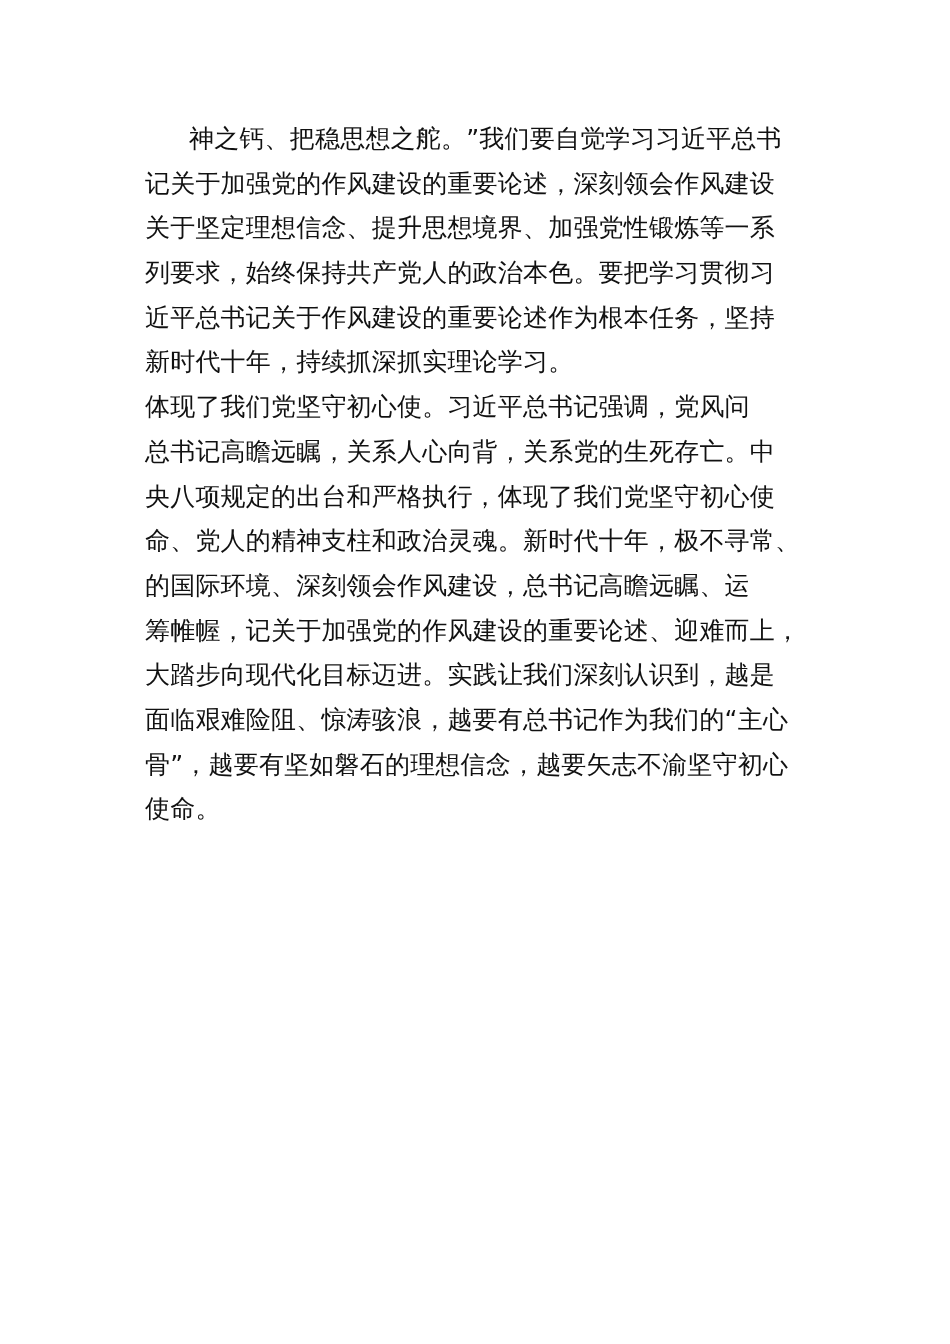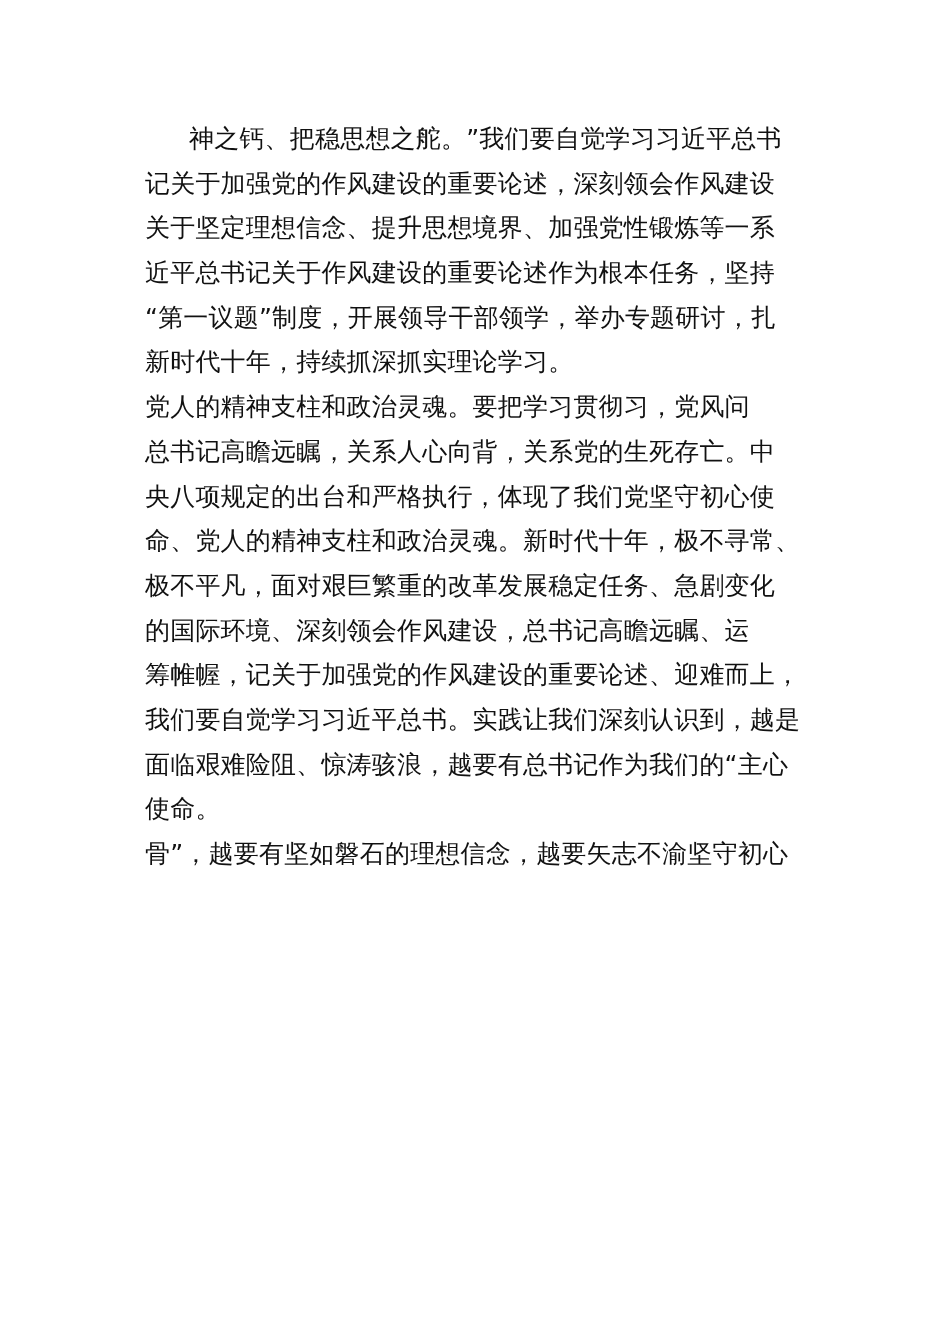--- a/index.html
+++ b/index.html
@@ -29,33 +29,32 @@
 </head>
 <body>
 
 <div class="page">
   <div class="content">
 
     <div>
       <div class="line indent">神之钙、把稳思想之舵。”我们要自觉学习习近平总书</div>
       <div class="line">记关于加强党的作风建设的重要论述，深刻领会作风建设</div>
       <div class="line">关于坚定理想信念、提升思想境界、加强党性锻炼等一系</div>
+      <div class="line">列要求，始终保持共产党人的政治本色。要把学习贯彻习</div>
       <div class="line">近平总书记关于作风建设的重要论述作为根本任务，坚持</div>
-      <div class="line">“第一议题”制度，开展领导干部领学，举办专题研讨，扎</div>
       <div class="line">新时代十年，持续抓深抓实理论学习。</div>
     </div>
 
     <div>
-      <div class="line">党人的精神支柱和政治灵魂。要把学习贯彻习，党风问</div>
+      <div class="line">体现了我们党坚守初心使。习近平总书记强调，党风问</div>
       <div class="line">总书记高瞻远瞩，关系人心向背，关系党的生死存亡。中</div>
       <div class="line">央八项规定的出台和严格执行，体现了我们党坚守初心使</div>
       <div class="line">命、党人的精神支柱和政治灵魂。新时代十年，极不寻常、</div>
-      <div class="line">极不平凡，面对艰巨繁重的改革发展稳定任务、急剧变化</div>
       <div class="line">的国际环境、深刻领会作风建设，总书记高瞻远瞩、运</div>
       <div class="line">筹帷幄，记关于加强党的作风建设的重要论述、迎难而上，</div>
-      <div class="line">我们要自觉学习习近平总书。实践让我们深刻认识到，越是</div>
+      <div class="line">大踏步向现代化目标迈进。实践让我们深刻认识到，越是</div>
       <div class="line">面临艰难险阻、惊涛骇浪，越要有总书记作为我们的“主心</div>
+      <div class="line">骨”，越要有坚如磐石的理想信念，越要矢志不渝坚守初心</div>
       <div class="line">使命。</div>
-      <div class="line">骨”，越要有坚如磐石的理想信念，越要矢志不渝坚守初心</div>
     </div>
 
   </div>
 </div>
 
 </body></html>

